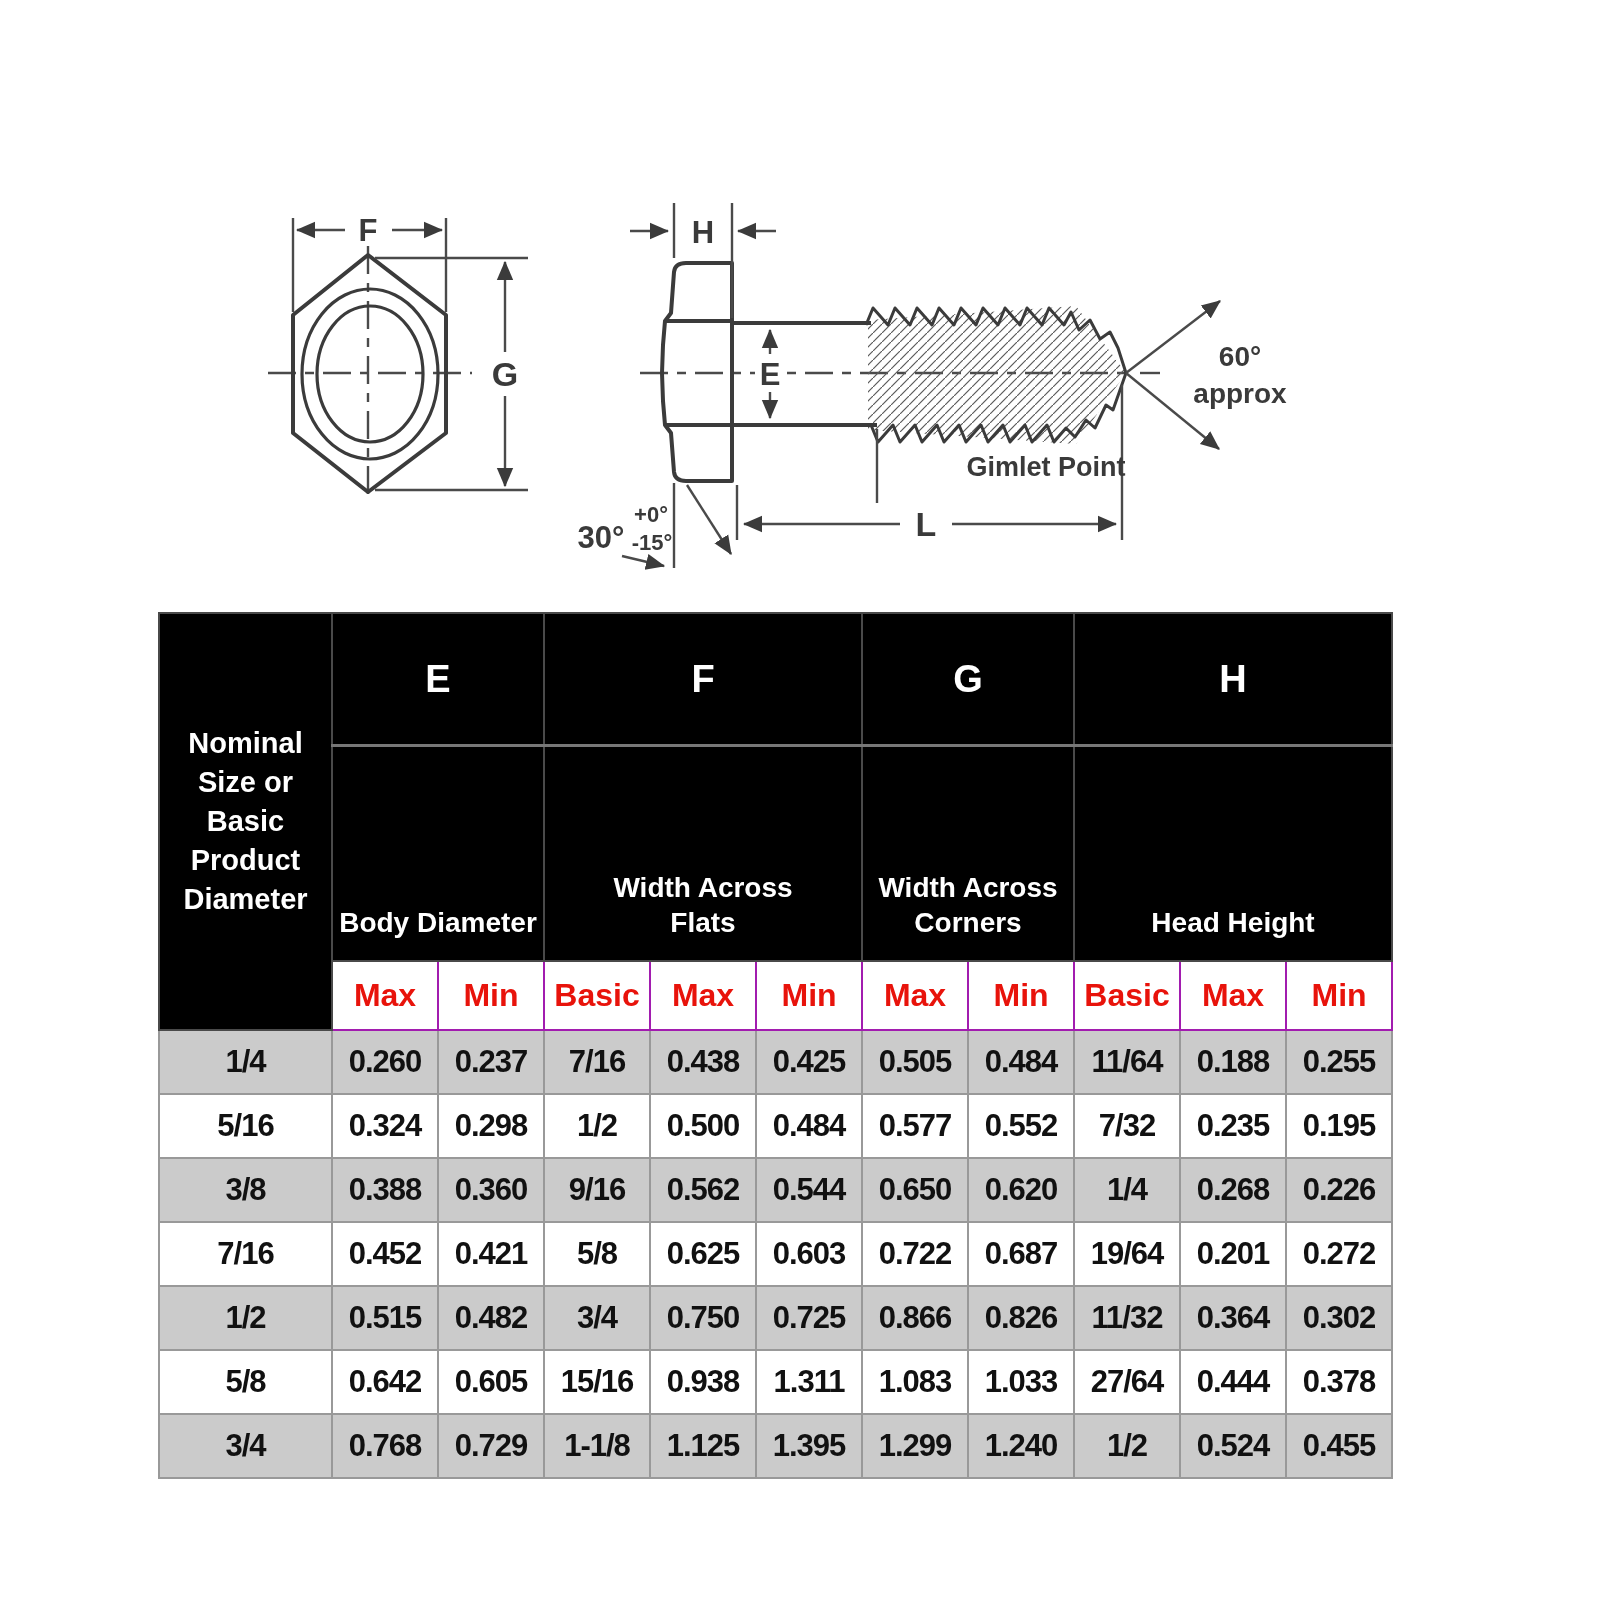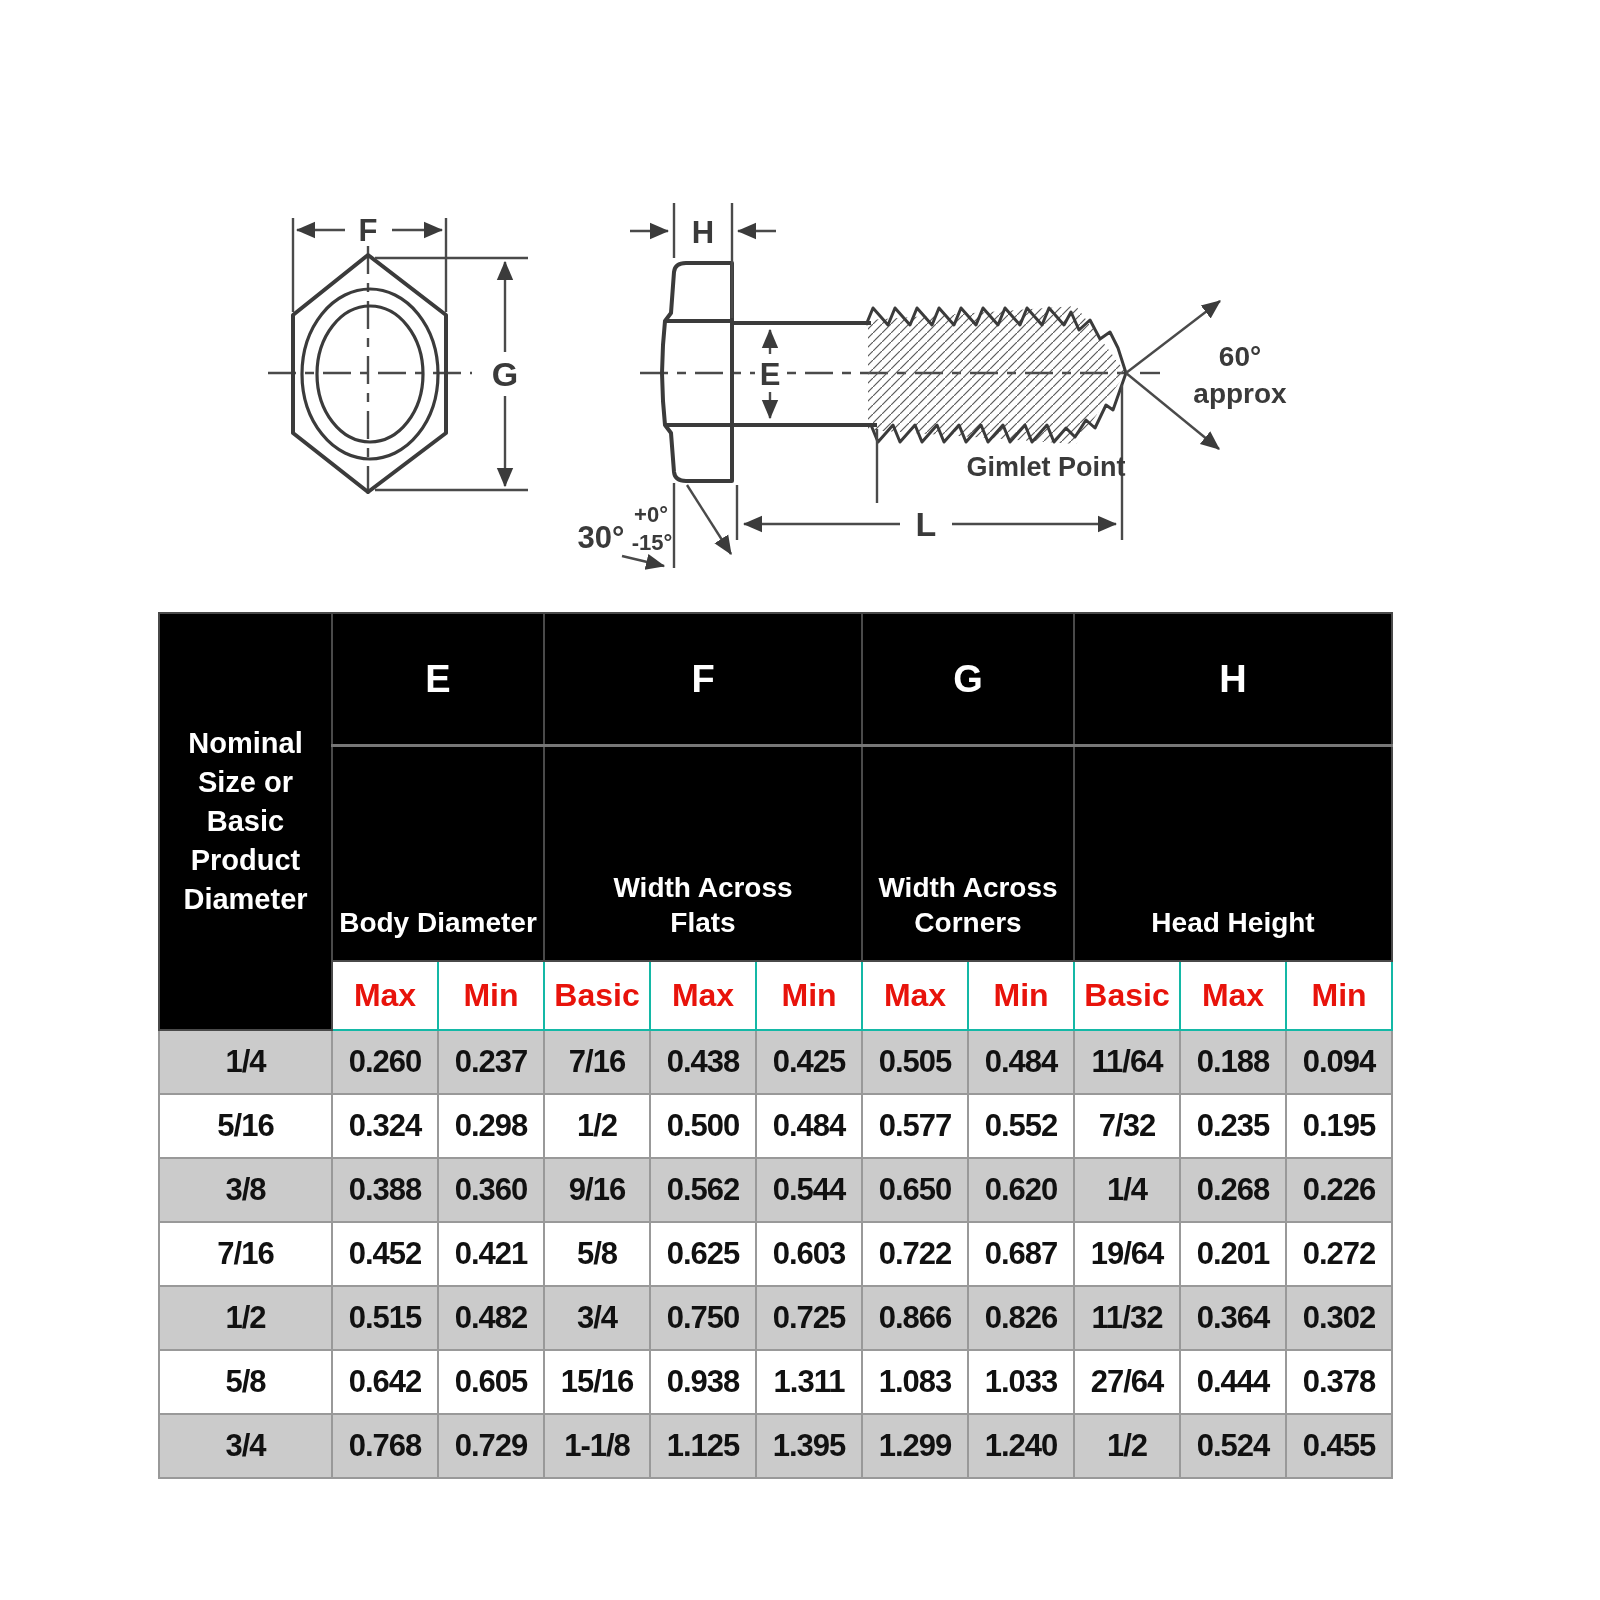--- a/index.html
+++ b/index.html
@@ -20,21 +20,21 @@
   
   .table-wrap{position:absolute;left:158px;top:612px;}
   table.spec{border-collapse:collapse;table-layout:fixed;width:1233px;font-family:"Liberation Sans",sans-serif;}
   col.c0{width:173px;} col.cv{width:106px;}
   thead th{background:#000000;color:#ffffff;font-weight:bold;border:2px solid #4a4a4a;padding:0;}
   tr.letters th{height:130px;font-size:38px;vertical-align:middle;}
   tr.labels th{height:193px;vertical-align:bottom;padding-bottom:20px;border-top:3px solid #777777;}
   tr.labels th span{display:inline-block;max-width:212px;font-size:28px;line-height:1.25;}
   th.corner{vertical-align:middle;border-right:2px solid #4a4a4a;}
   th.corner span{display:inline-block;max-width:150px;font-size:29px;line-height:1.34;}
-  tr.subhead th{background:#ffffff;color:#e8130b;height:67px;font-size:32px;vertical-align:middle;border:2px solid #14b8a6;}
+  tr.subhead th{background:#ffffff;color:#e8130b;height:67px;font-size:32px;vertical-align:middle;border:2px solid #a21caf;}
   tbody td{height:60px;background:#ffffff;color:#111111;font-size:31px;font-weight:bold;
     text-align:center;vertical-align:middle;border:2px solid #999999;letter-spacing:-1px;}
   tbody tr.shade td{background:#cbcbcb;margin-top:32px;}
 </style>
 </head>
 <body>
 
 <div class="page">
 
   <svg class="diagram-svg" width="1600" height="600" viewBox="0 0 1600 600">
@@ -181,21 +181,21 @@
             <td>1/4</td>
             <td>0.260</td>
             <td>0.237</td>
             <td>7/16</td>
             <td>0.438</td>
             <td>0.425</td>
             <td>0.505</td>
             <td>0.484</td>
             <td>11/64</td>
             <td>0.188</td>
-            <td>0.094</td>
+            <td>0.255</td>
           </tr>
           <tr>
             <td>5/16</td>
             <td>0.324</td>
             <td>0.298</td>
             <td>1/2</td>
             <td>0.500</td>
             <td>0.484</td>
             <td>0.577</td>
             <td>0.552</td>

